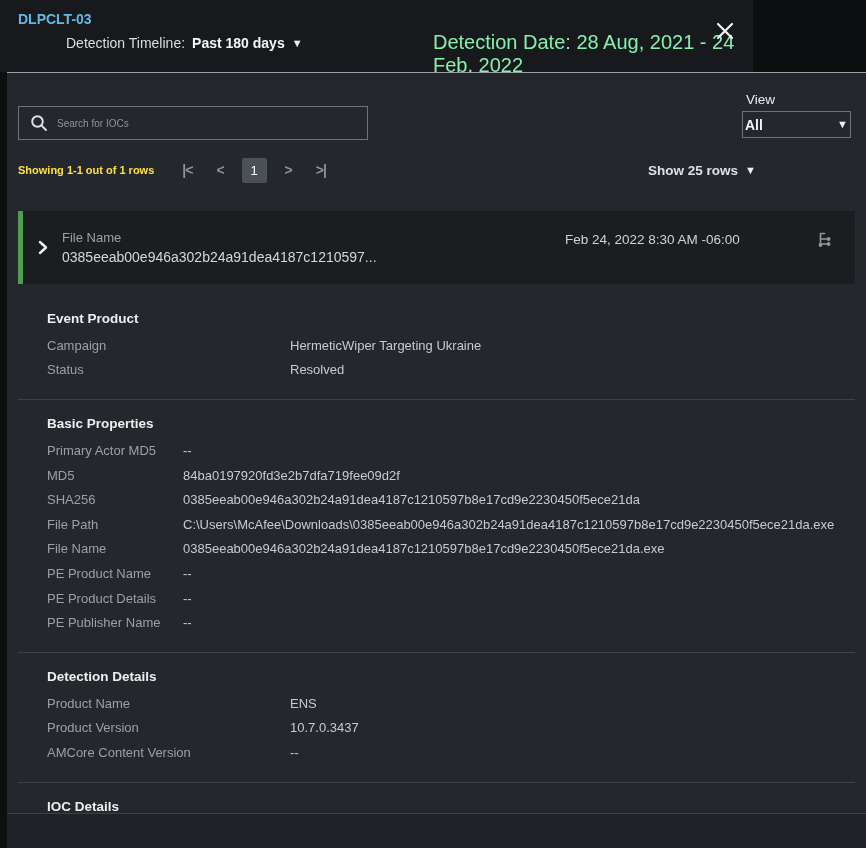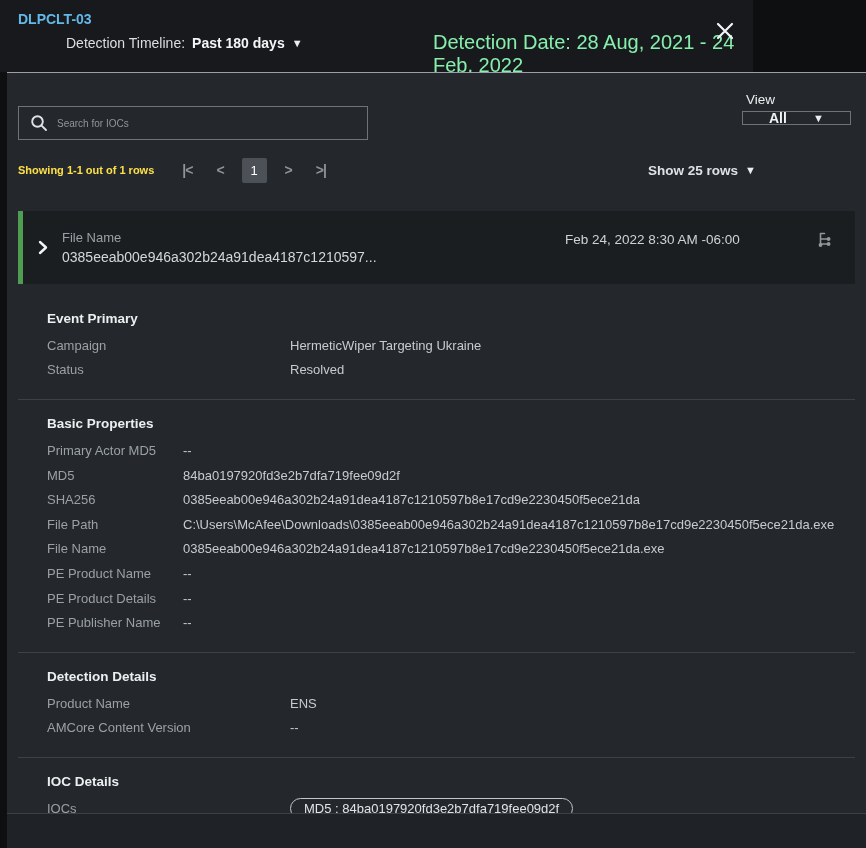--- a/index.html
+++ b/index.html
@@ -58,23 +58,23 @@
   .search-box .mag { margin: 0 9px 0 11px; display: flex; }
   .search-box input {
     flex: 1; background: transparent; border: none; outline: none;
     font-family: "Liberation Sans", sans-serif;
     font-size: 10px; color: #e3e6e9; height: 100%;
   }
   .search-box input::placeholder { color: #8f959a; opacity: 1; }
   
   .view-label { position: absolute; left: 739px; top: 19px; font-size: 13.5px; color: #eceef0; }
   .view-dropdown {
-    position: absolute; left: 735px; top: 38px; width: 109px; height: 14px;
+    position: absolute; left: 735px; top: 38px; width: 109px; height: 27px;
     border: 1px solid #6e7378; display: flex; align-items: center;
-    padding: 0 26px; cursor: pointer; gap: 24px;
+    padding: 0 2px; cursor: pointer; gap: 24px;
   }
   .view-dropdown .vd-value { font-size: 14px; color: #f1f3f4; font-weight: 600; }
   .view-dropdown .caret { margin-left: auto; }
   
   .pagerow {
     position: absolute; left: 11px; top: 84px; right: 11px; height: 26px;
     display: flex; align-items: center;
   }
   .showing-text { font-size: 11px; font-weight: 600; color: #fde047; text-align: right; }
   .pg-controls { display: flex; align-items: center; margin-left: 16px; }
@@ -193,21 +193,21 @@
         <path d="M4.5 2.5 H8.5 M4.5 2.5 V13.5 M4.5 8 H11 M4.5 13 H11" fill="none" stroke="#90969b" stroke-width="1.6" stroke-linecap="round"></path>
         <circle cx="12.6" cy="8" r="1.9" fill="#90969b"></circle>
         <circle cx="12.6" cy="13" r="1.9" fill="#90969b"></circle>
         <circle cx="4.5" cy="14" r="1.9" fill="#90969b"></circle>
       </svg>
     </span>
   </div>
 
   <div class="sections">
       <div class="section">
-        <div class="sec-heading">Event Primary</div>
+        <div class="sec-heading">Event Product</div>
         <div class="srow">
           <span class="lbl">Campaign</span>
           <span class="val">HermeticWiper Targeting Ukraine</span>
         </div>
         <div class="srow">
           <span class="lbl">Status</span>
           <span class="val">Resolved</span>
         </div>
       </div>
       <div class="section">
@@ -245,20 +245,24 @@
           <span class="val">--</span>
         </div>
       </div>
       <div class="section">
         <div class="sec-heading">Detection Details</div>
         <div class="srow">
           <span class="lbl">Product Name</span>
           <span class="val">ENS</span>
         </div>
         <div class="srow">
+          <span class="lbl">Product Version</span>
+          <span class="val">10.7.0.3437</span>
+        </div>
+        <div class="srow">
           <span class="lbl">AMCore Content Version</span>
           <span class="val">--</span>
         </div>
       </div>
       <div class="section">
         <div class="sec-heading">IOC Details</div>
         <div class="srow">
           <span class="lbl">IOCs</span>
           <span class="ioc-pill">MD5 : 84ba0197920fd3e2b7dfa719fee09d2f</span>
         </div>

